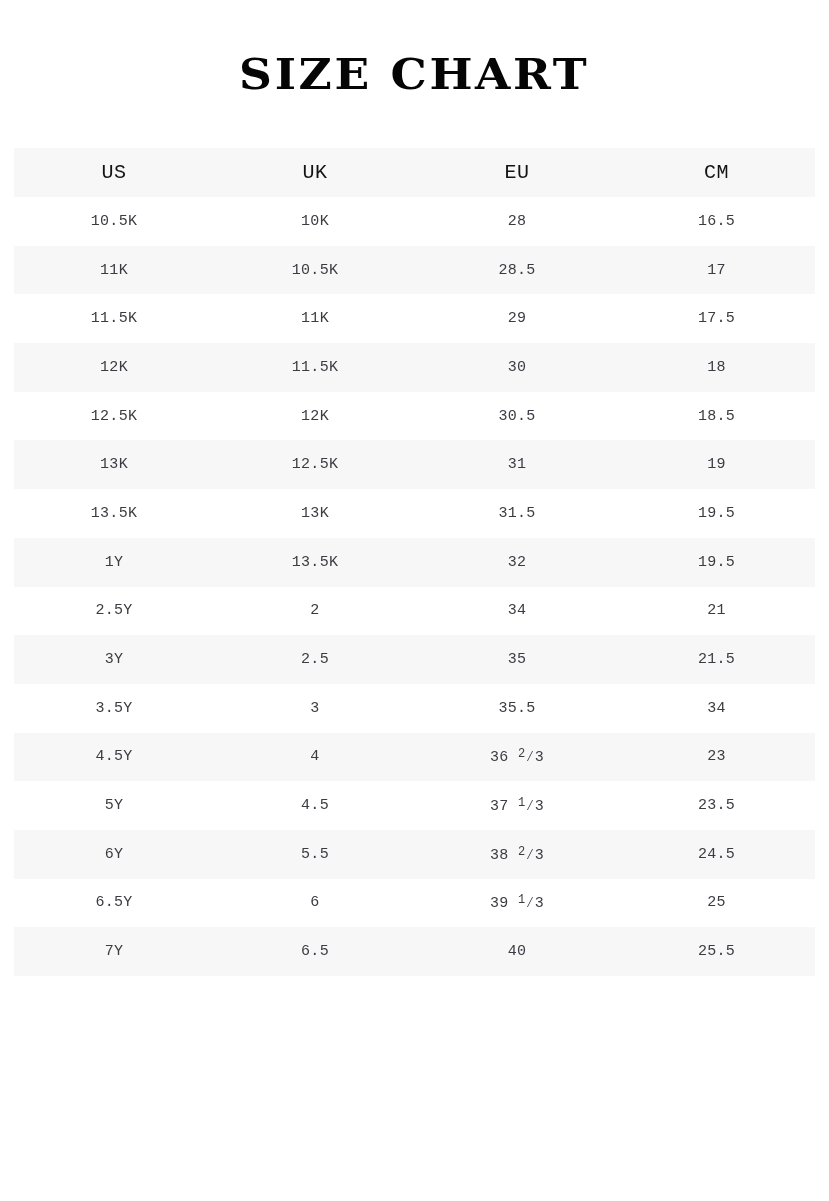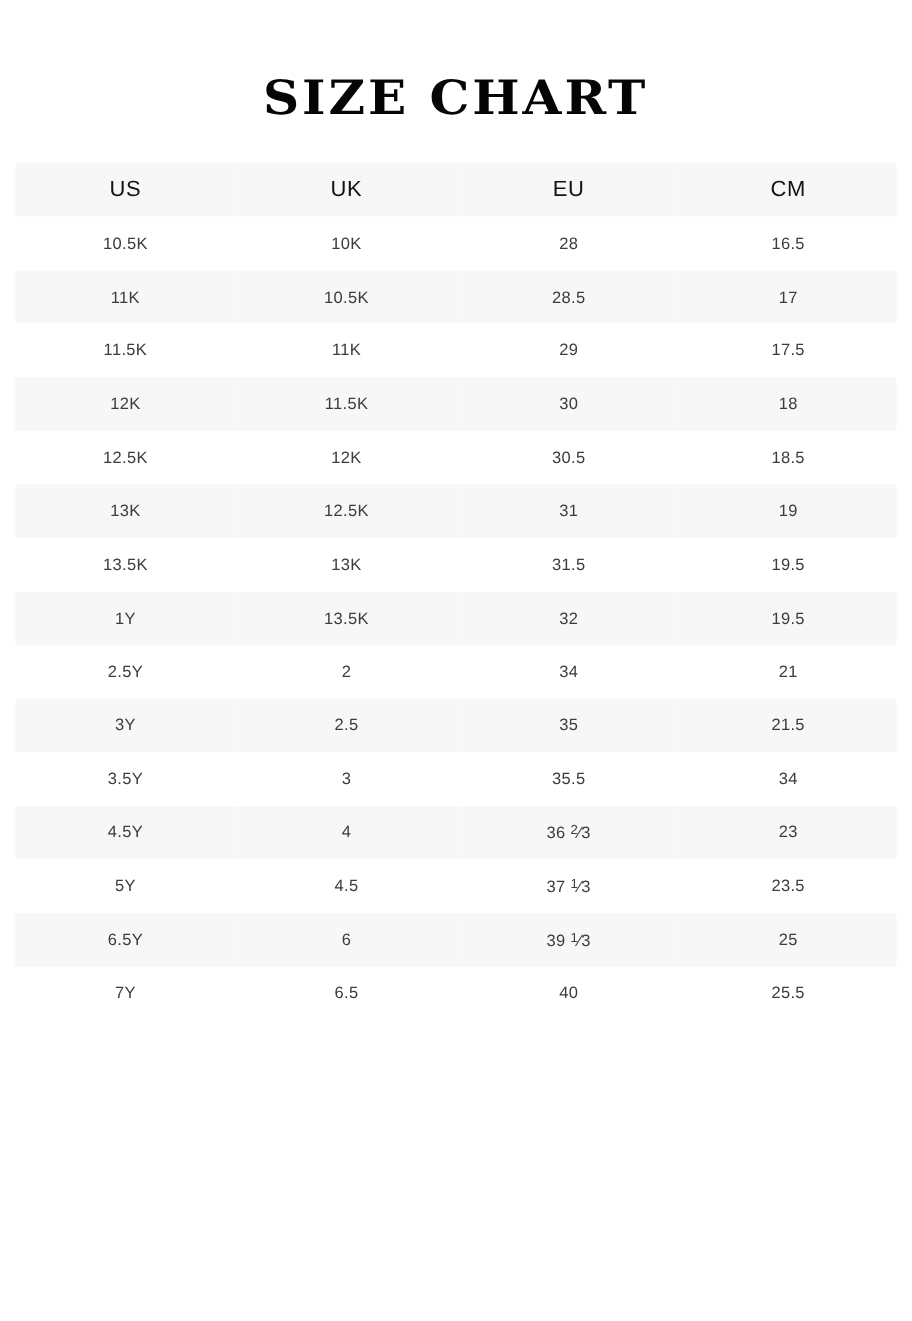--- a/index.html
+++ b/index.html
@@ -18,21 +18,20 @@
   
   .title-wrap {
     position: absolute;
     top: 0;
     left: 0;
     width: 829px;
     height: 148px;
     display: flex;
     align-items: center;
     justify-content: center;
-    margin-top: 16px;
   }
   .chart-title {
     font-family: "DejaVu Serif", serif;
     font-weight: 700;
     font-size: 43px;
     line-height: 1;
     letter-spacing: 2.5px;
     color: #050505;
     white-space: nowrap;
     transform: scaleX(1.06);
@@ -43,20 +42,21 @@
   .table-wrap {
     position: absolute;
     top: 148px;
     left: 14px;
     width: 801px;
   }
   table.size-table {
     border-collapse: collapse;
     width: 801px;
     table-layout: fixed;
+    font-family: Liberation Mono, monospace;
   }
   table.size-table col.c-us { width: 200px; }
   table.size-table col.c-uk { width: 202px; }
   table.size-table col.c-eu { width: 202px; }
   table.size-table col.c-cm { width: 197px; }
 
   table.size-table th,
   table.size-table td {
     border: 0;
     padding: 0;
@@ -204,20 +204,26 @@
           <td><span class="frac">36 <span class="num">2</span><span class="sl">⁄</span><span class="den">3</span></span></td>
           <td>23</td>
         </tr>
         <tr>
           <td>5Y</td>
           <td>4.5</td>
           <td><span class="frac">37 <span class="num">1</span><span class="sl">⁄</span><span class="den">3</span></span></td>
           <td>23.5</td>
         </tr>
         <tr>
+          <td>6Y</td>
+          <td>5.5</td>
+          <td><span class="frac">38 <span class="num">2</span><span class="sl">⁄</span><span class="den">3</span></span></td>
+          <td>24.5</td>
+        </tr>
+        <tr>
           <td>6.5Y</td>
           <td>6</td>
           <td><span class="frac">39 <span class="num">1</span><span class="sl">⁄</span><span class="den">3</span></span></td>
           <td>25</td>
         </tr>
         <tr>
           <td>7Y</td>
           <td>6.5</td>
           <td>40</td>
           <td>25.5</td>

